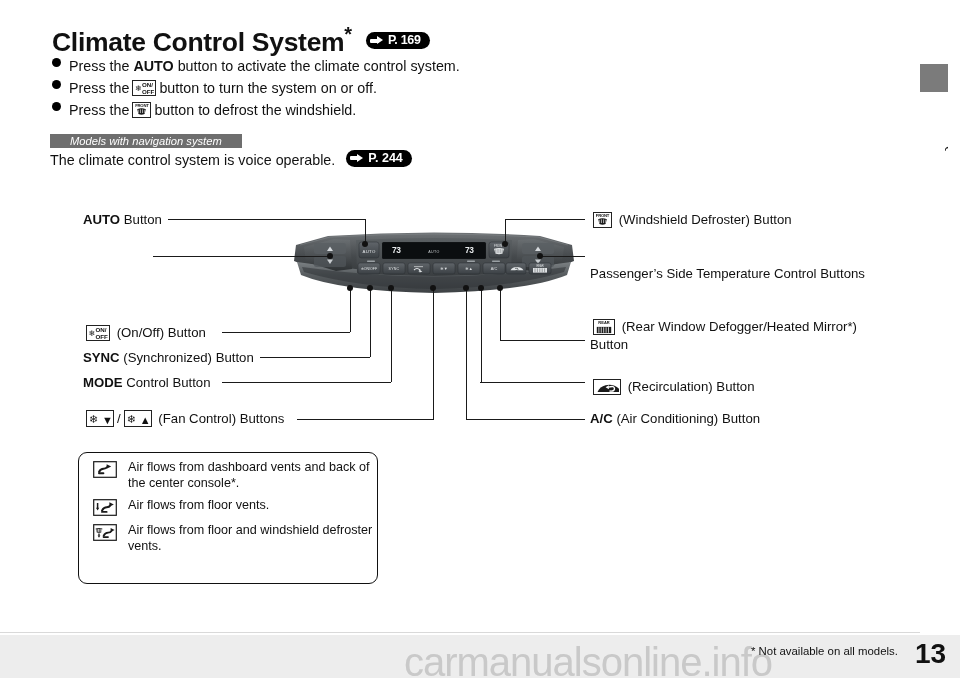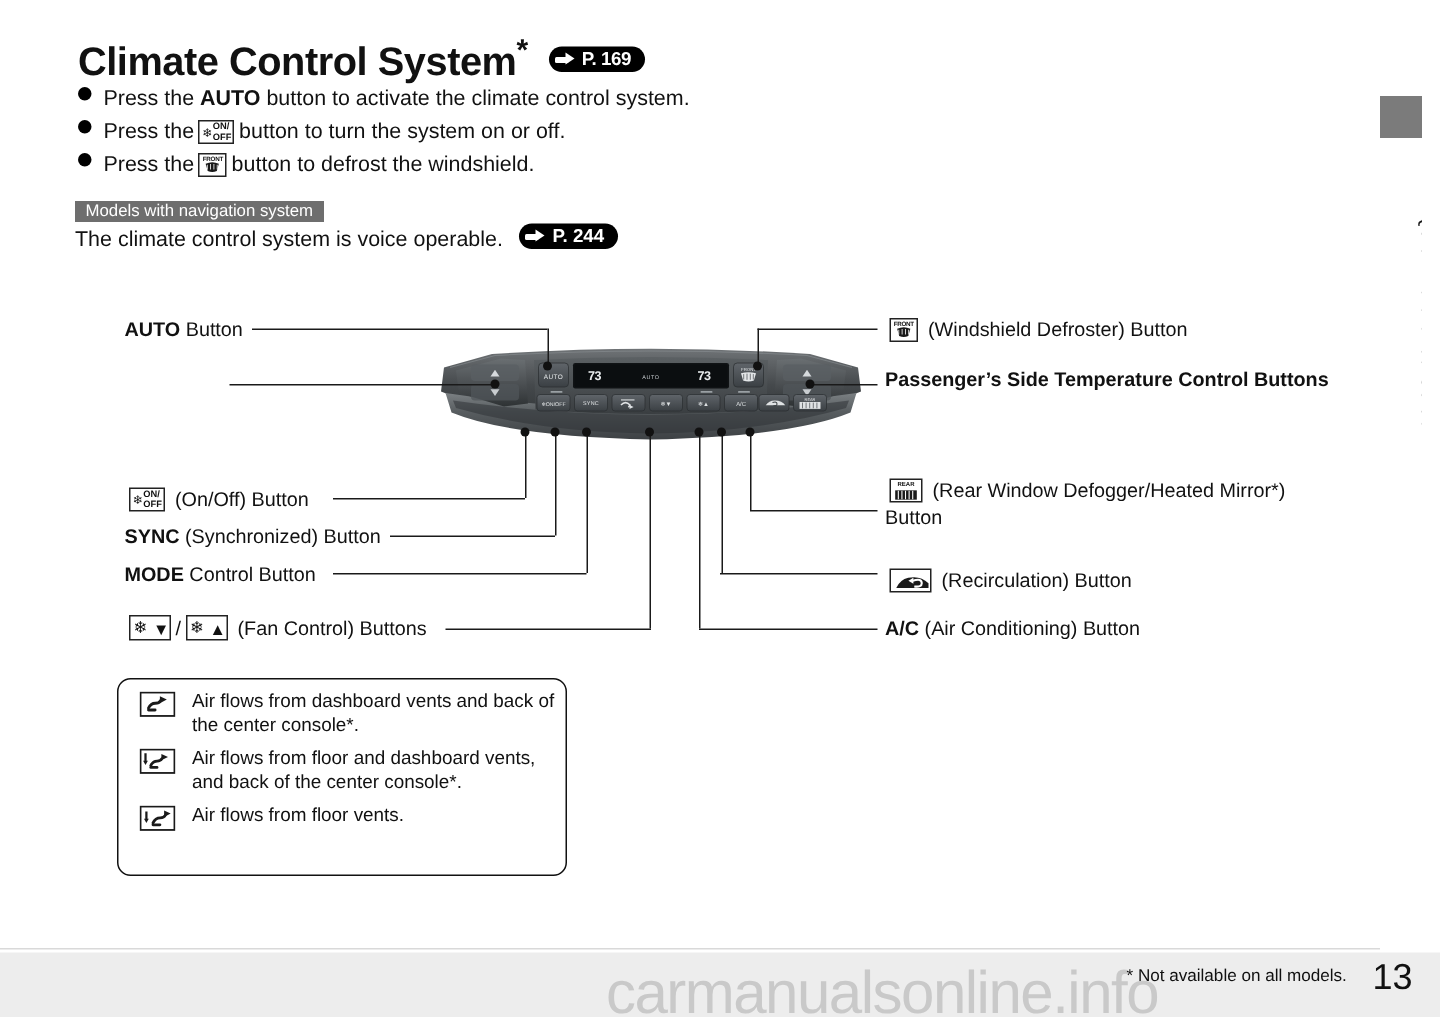--- a/index.html
+++ b/index.html
@@ -83,21 +83,21 @@
   .key-recirc{width:28px;height:16px;}
   .key-recirc svg{position:absolute;left:2px;top:2px;width:24px;height:12px;}
 
   .key-fan{width:28px;height:17px;}
   .key-fan .fg{position:absolute;left:2px;top:2px;font-size:11px;line-height:12px;}
   .key-fan .tri{position:absolute;left:15px;top:2.5px;font-size:11px;line-height:12px;}
 
   
   .navtag{
     position:absolute;left:50px;top:134px;height:14px;line-height:14px;
-    background:#6e6e6e;color:#fff;font-size:11.2px;padding:0 7px;white-space:nowrap;
+    background:#6e6e6e;color:#fff;font-size:11.2px;padding:0 20px;white-space:nowrap;font-style:italic;
   }
   .navtext{position:absolute;left:50px;top:152px;font-size:14.3px;color:#111;white-space:nowrap;}
 
   
   .callout{position:absolute;font-size:13.2px;color:#111;line-height:17px;white-space:nowrap;}
   .callout b{font-weight:bold;}
   .callout.wrap{white-space:normal;}
 
   
   .ln{position:absolute;background:#1a1a1a;}
@@ -113,21 +113,21 @@
   .legend{
     position:absolute;left:78px;top:452px;width:300px;height:132px;
     border:1.3px solid #111;border-radius:9px;background:#fff;box-sizing:border-box;
   }
   .legend-row{display:flex;align-items:flex-start;padding:0 0 0 14px;margin-top:7px;}
   .legend-row .ic{flex:none;width:24px;height:17px;margin-right:11px;margin-top:1px;}
   .legend-row .tx{font-size:12.6px;line-height:15.5px;color:#111;}
 
   
   .foot-note{position:absolute;left:751px;top:645px;font-size:11.4px;color:#111;white-space:nowrap;}
-  .foot-page{position:absolute;left:915px;top:638px;font-size:24px;font-weight:normal;color:#111;}
+  .foot-page{position:absolute;left:915px;top:638px;font-size:28px;font-weight:bold;color:#111;}
   .watermark{
     position:absolute;left:218px;top:640px;width:740px;
     font-size:40px;color:#c9c9c9;letter-spacing:-1px;text-align:center;font-family:"Liberation Sans",sans-serif;
     white-space:nowrap;pointer-events:none;
   }
 </style>
 </head>
 <body>
 
 <div id="page">
@@ -378,21 +378,21 @@
           <path d="M4 2.2 v4" stroke="#fff" stroke-width="1"></path>
           <path d="M8 1.7 v4.6" stroke="#fff" stroke-width="1"></path>
           <path d="M12 1.7 v4.6" stroke="#fff" stroke-width="1"></path>
           <path d="M16 2.2 v4" stroke="#fff" stroke-width="1"></path>
         </svg>
       </span>
     </span>
     <span>(Windshield Defroster) Button</span>
   </div>
 
-  <div class="callout" style="left:590px;top:244px;font-weight:bold;">
+  <div class="callout" style="left:590px;top:265px;">
     <span>Passenger’s Side Temperature Control Buttons</span>
   </div>
 
   <div class="callout" style="left:590px;top:318px;">
     <span class="key key-rear">
       <span class="lbl">REAR</span>
       <span class="bars">
         <svg viewBox="0 0 20 9" preserveAspectRatio="none">
           <rect x="1" y="1" width="18" height="7" fill="#1a1a1a"></rect>
           <path d="M3.6 1.4 v6.2 M6.6 1.4 v6.2 M9.6 1.4 v6.2 M12.6 1.4 v6.2 M15.6 1.4 v6.2" stroke="#fff" stroke-width=".9"></path>
@@ -425,48 +425,50 @@
         <svg viewBox="0 0 24 17" width="24" height="17">
           <rect x=".7" y=".7" width="22.6" height="15.6" fill="#fff" stroke="#1a1a1a" stroke-width="1.2"></rect>
           <path d="M6 11 q1.5 -3.2 4.5 -3.2 q2.6 0 3.4 -1.6" stroke="#1a1a1a" stroke-width="1.9" fill="none" stroke-linecap="round"></path>
           <polygon points="13.6,3.2 18.2,5.4 13.6,7.8" fill="#1a1a1a"></polygon>
           <path d="M6 12.3 h4.4" stroke="#1a1a1a" stroke-width="1.9" stroke-linecap="round"></path>
         </svg>
       </span>
       <span class="tx">Air flows from dashboard vents and back of the center console*.</span>
     </div>
 
-    <div class="legend-row">
-      <span class="ic">
-        <svg viewBox="0 0 24 17" width="24" height="17">
-          <rect x=".7" y=".7" width="22.6" height="15.6" fill="#fff" stroke="#1a1a1a" stroke-width="1.2"></rect>
-          <path d="M4 3.2 v5.6" stroke="#1a1a1a" stroke-width="1.5"></path>
-          <polygon points="2.4,8.2 5.6,8.2 4,11" fill="#1a1a1a"></polygon>
-          <path d="M7.5 11.4 q1.4 -3 4.2 -3 q2.4 0 3.2 -1.6" stroke="#1a1a1a" stroke-width="1.8" fill="none" stroke-linecap="round"></path>
-          <polygon points="14.6,3.6 19,5.6 14.6,7.9" fill="#1a1a1a"></polygon>
-          <path d="M7.5 12.6 h4.2" stroke="#1a1a1a" stroke-width="1.8" stroke-linecap="round"></path>
-        </svg>
-      </span>
-      <span class="tx">Air flows from floor and dashboard vents, and back of the center console*.</span>
-    </div>
 
     <div class="legend-row">
       <span class="ic">
         <svg viewBox="0 0 24 17" width="24" height="17">
           <rect x=".7" y=".7" width="22.6" height="15.6" fill="#fff" stroke="#1a1a1a" stroke-width="1.2"></rect>
           <path d="M4.6 4 v5.4" stroke="#1a1a1a" stroke-width="1.5"></path>
           <polygon points="3,8.8 6.2,8.8 4.6,11.6" fill="#1a1a1a"></polygon>
           <path d="M9 11.6 q1.6 -3.4 4.8 -3.4 q2.6 0 3.4 -1.7" stroke="#1a1a1a" stroke-width="1.9" fill="none" stroke-linecap="round"></path>
           <polygon points="16.4,3.3 20.8,5.4 16.4,7.7" fill="#1a1a1a"></polygon>
           <path d="M9 12.9 h4.6" stroke="#1a1a1a" stroke-width="1.9" stroke-linecap="round"></path>
         </svg>
       </span>
       <span class="tx">Air flows from floor vents.</span>
     </div>
 
+    <div class="legend-row">
+      <span class="ic">
+        <svg viewBox="0 0 24 17" width="24" height="17">
+          <rect x=".7" y=".7" width="22.6" height="15.6" fill="#fff" stroke="#1a1a1a" stroke-width="1.2"></rect>
+          <path d="M2.6 4.6 Q6 3.2 9.4 4.6 L8.4 8.2 Q6 9.2 3.6 8.2 Z" fill="#1a1a1a"></path>
+          <path d="M3.9 5.2 v2.6 M5.4 4.9 v3 M7 4.9 v3 M8.4 5.2 v2.6" stroke="#fff" stroke-width=".8"></path>
+          <path d="M6 9.6 v2.2" stroke="#1a1a1a" stroke-width="1.4"></path>
+          <polygon points="4.6,11.4 7.4,11.4 6,13.8" fill="#1a1a1a"></polygon>
+          <path d="M10.6 11.9 q1.5 -3.2 4.5 -3.2 q2.5 0 3.3 -1.6" stroke="#1a1a1a" stroke-width="1.8" fill="none" stroke-linecap="round"></path>
+          <polygon points="17.6,4 21.6,5.9 17.6,8.1" fill="#1a1a1a"></polygon>
+          <path d="M10.6 13.1 h4.4" stroke="#1a1a1a" stroke-width="1.8" stroke-linecap="round"></path>
+        </svg>
+      </span>
+      <span class="tx">Air flows from floor and windshield defroster vents.</span>
+    </div>
 
   </div>
 
   <div class="footer-rule"></div>
   <div class="footer-band"></div>
   <div class="watermark">carmanualsonline.info</div>
   <div class="foot-note">* Not available on all models.</div>
   <div class="foot-page">13</div>
 
 </div>

